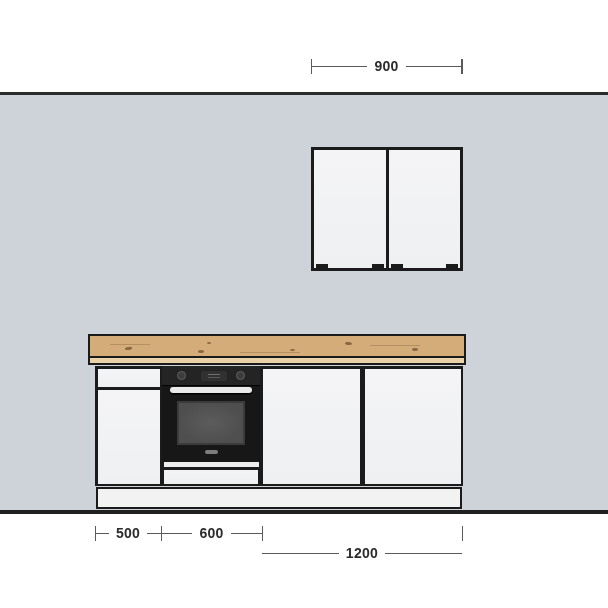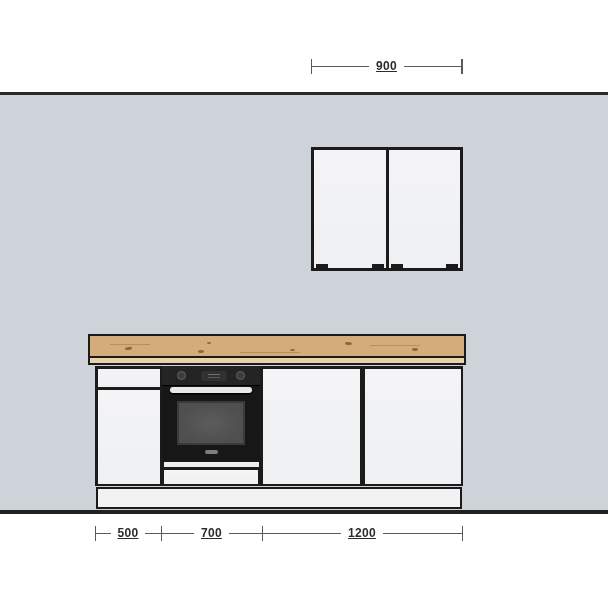--- a/index.html
+++ b/index.html
@@ -15,22 +15,22 @@
   .abs{position:absolute;box-sizing:border-box;}
 
   
   .wall{left:0;top:92px;width:608px;height:419px;background:var(--wall);
     border-top:3px solid var(--wall-line);}
   .floor-line{left:0;top:510px;width:608px;height:3.5px;background:#202020;}
 
   
   .dim-seg{position:absolute;display:flex;align-items:center;height:15px;}
   .dim-seg .dline{flex:1;height:0;border-top:1.5px solid var(--dim-line);}
-  .dim-seg .dlabel{padding:0 7px;font-size:12px;font-weight:bold;
-    color:var(--dim-text);line-height:15px;letter-spacing:.3px;white-space:nowrap;text-decoration:underline;}
+  .dim-seg .dlabel{padding:0 7px;font-size:14px;font-weight:bold;
+    color:var(--dim-text);line-height:15px;letter-spacing:.3px;white-space:nowrap;}
   .tick{position:absolute;width:1.5px;height:15px;background:var(--dim-line);}
 
   
   .wcab{left:311px;top:147px;width:152px;height:124px;background:var(--outline);}
   .wdoor{position:absolute;top:3px;height:118px;width:71.5px;background:var(--front);
     background:linear-gradient(#f4f4f6,#eef0f1);}
   .wdoor.left{left:3px;} .wdoor.right{left:77.5px;}
   .whandle{position:absolute;bottom:0;width:12px;height:4px;background:var(--outline);}
   .whandle.hl{left:2px;} .whandle.hr{right:2px;}
 
@@ -144,22 +144,22 @@
   <div class="tick" style="left:261.5px;top:526px;"></div>
   <div class="tick" style="left:461.5px;top:526px;"></div>
 
   <div class="dim-seg" style="left:95px;top:526px;width:66px;">
     <span class="dline"></span>
     <span class="dlabel">500</span>
     <span class="dline"></span>
   </div>
   <div class="dim-seg" style="left:161px;top:526px;width:101px;">
     <span class="dline"></span>
-    <span class="dlabel">700</span>
+    <span class="dlabel">600</span>
     <span class="dline"></span>
   </div>
-  <div class="dim-seg" style="left:262px;top:526px;width:200px;">
+  <div class="dim-seg" style="left:262px;top:546px;width:200px;">
     <span class="dline"></span>
     <span class="dlabel">1200</span>
     <span class="dline"></span>
   </div>
 
 </div>
 
 </body></html>

